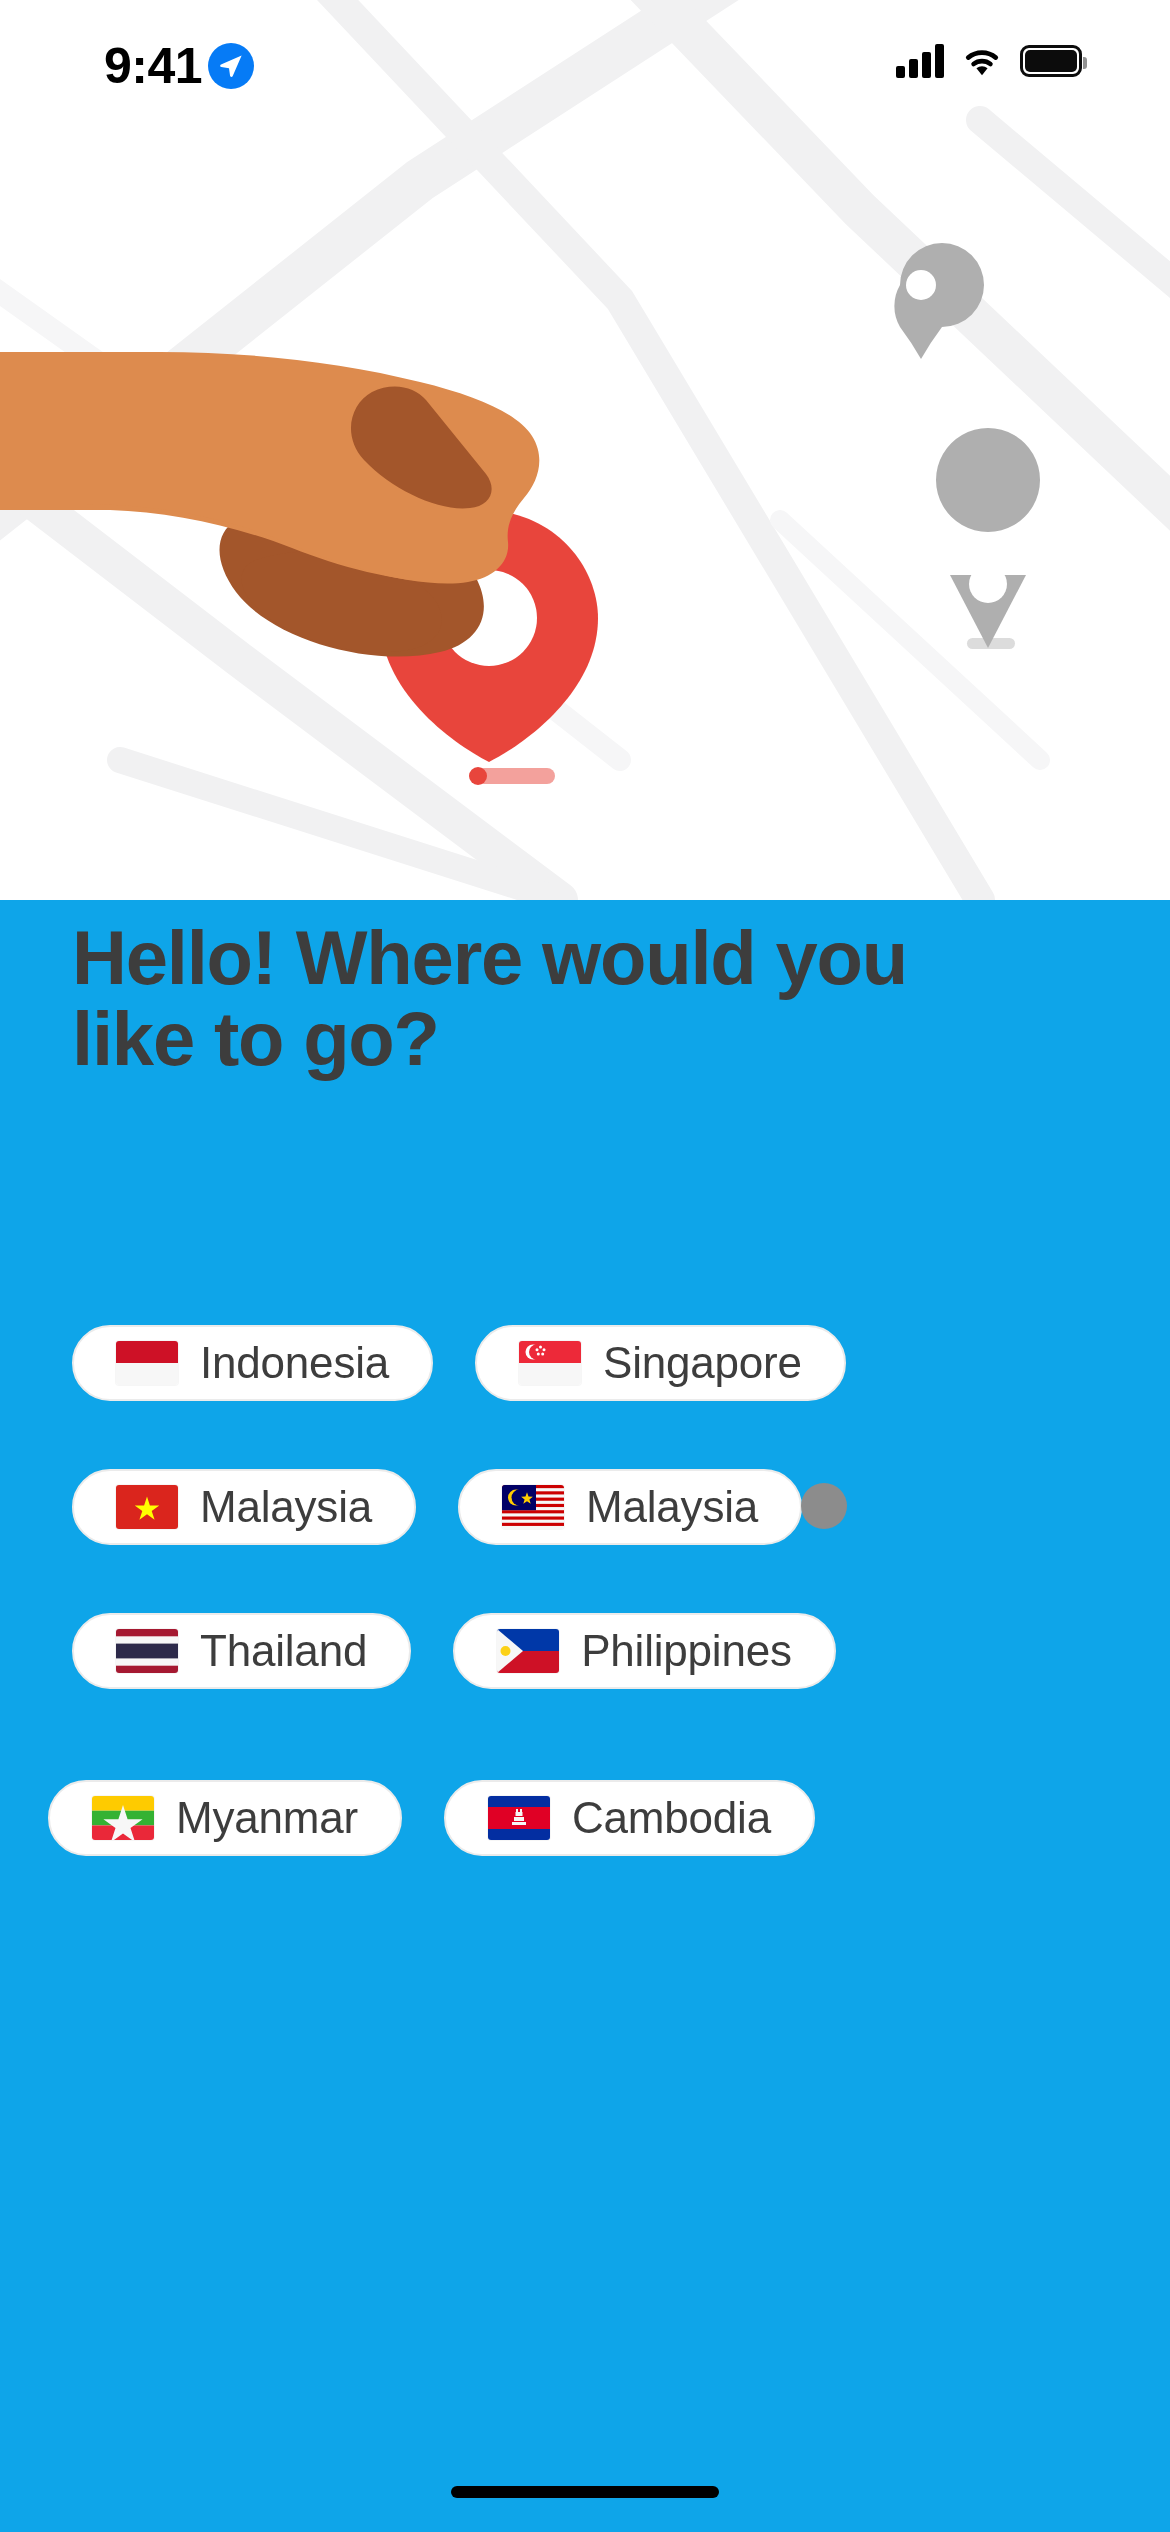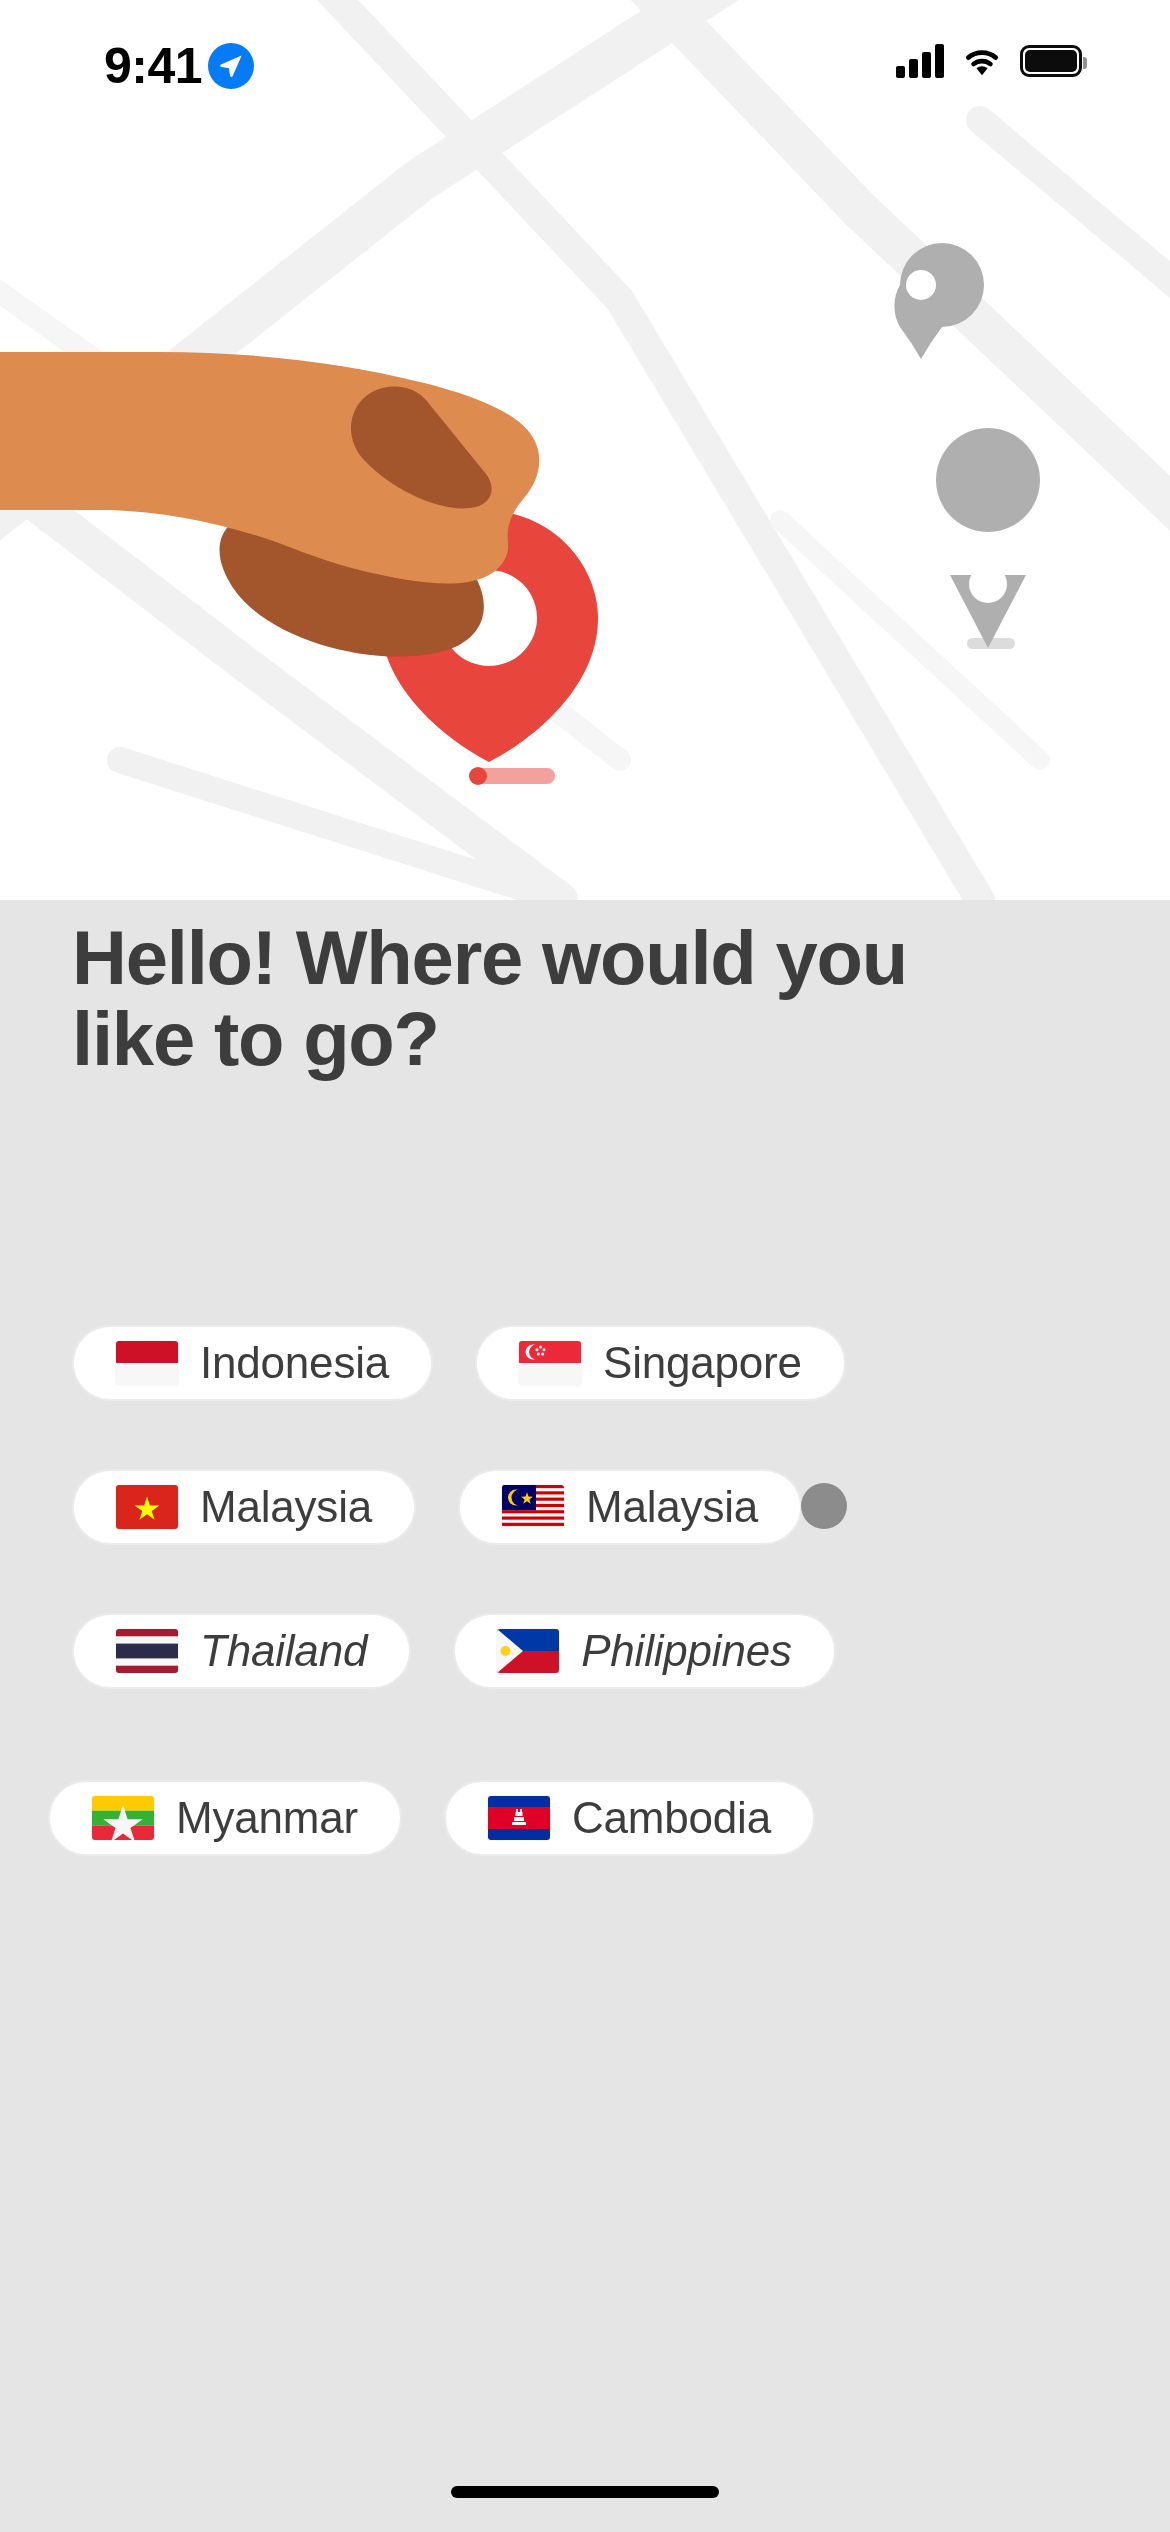--- a/index.html
+++ b/index.html
@@ -9,21 +9,21 @@
     height: 2532px;
     background: #ffffff;
     font-family: "Liberation Sans", sans-serif;
     overflow: hidden;
   }
 
   .phone {
     position: relative;
     width: 1170px;
     height: 2532px;
-    background: #e5e5e5;
+    background: #0ea5e9;
     overflow: hidden;
   }
 
   
   .status-bar {
     position: absolute;
     top: 0; left: 0;
     width: 1170px;
     height: 140px;
     z-index: 60;
@@ -158,21 +158,21 @@
     display: block;
     box-shadow: 0 0 0 1px rgba(0,0,0,0.035);
   }
   .flag svg { display: block; width: 62px; height: 44px; }
 
   
   .row-0 { padding-left: 72px; }
   .row-0 .chip-gap { width: 42px; }
   .row-1 { padding-left: 72px; }
   .row-1 .chip-gap { width: 42px; }
-  .row-2 { padding-left: 72px; font-style: italic; }
+  .row-2 { padding-left: 72px; }
   .row-2 .chip-gap { width: 42px; }
   .row-3 { padding-left: 48px; align-items: center; }
   .row-3 .chip-gap { width: 42px; }
   .chip-gap { display: inline-block; flex: 0 0 auto; }
 
   
   .touch-dot {
     position: absolute;
     left: 801px;
     top: 1483px;

